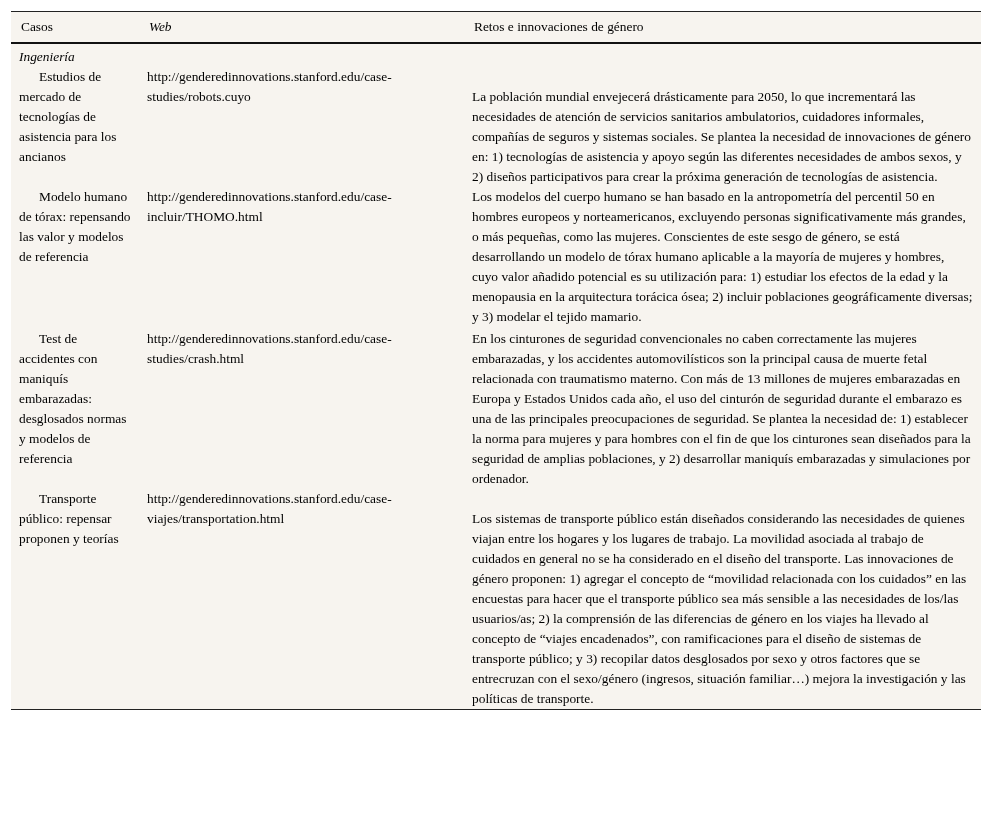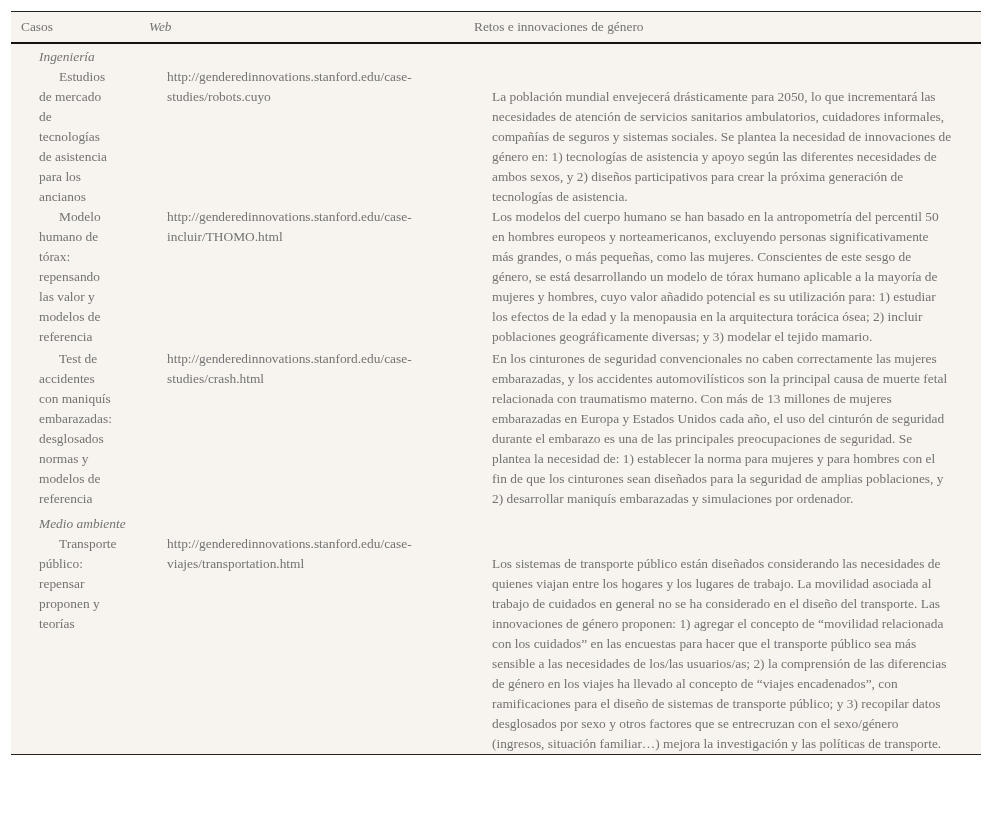--- a/index.html
+++ b/index.html
@@ -18,34 +18,34 @@
     background: #f7f4ef;
     border-top: 1px solid #222;
     border-bottom: 1px solid #222;
   }
   table {
     width: 970px;
     border-collapse: collapse;
     font-family: "Liberation Serif", "DejaVu Serif", serif;
     font-size: 13.4px;
     line-height: 20px;
-    color: #737373;
+    color: #000000;
     table-layout: fixed;
   }
   th {
     font-weight: normal;
     text-align: left;
     padding: 5px 10px 5px 10px;
     height: 20px;
     border-bottom: 2px solid #111;
   }
   th.web { font-style: italic; }
   td {
     vertical-align: top;
-    padding: 0 28px;
+    padding: 0 8px;
   }
   col.c1 { width: 128px; }
   col.c2 { width: 325px; }
   col.c3 { width: 517px; }
   tr.section td {
     font-style: italic;
     padding-top: 3px;
   }
   .case-name { text-indent: 20px; }
   tr.case td { padding-bottom: 0; }
@@ -99,23 +99,20 @@
 
       <tr class="case">
         <td class="case-name" style="padding-top:2px">Test de accidentes con maniquís embarazadas: desglosados normas y modelos de referencia</td>
         <td class="url" style="padding-top:2px">
           <div>http://genderedinnovations.stanford.edu/case-</div>
           <div>studies/crash.html</div>
         </td>
         <td style="padding-top:2px;padding-bottom:0">En los cinturones de seguridad convencionales no caben correctamente las mujeres embarazadas, y los accidentes automovilísticos son la principal causa de muerte fetal relacionada con traumatismo materno. Con más de 13 millones de mujeres embarazadas en Europa y Estados Unidos cada año, el uso del cinturón de seguridad durante el embarazo es una de las principales preocupaciones de seguridad. Se plantea la necesidad de: 1) establecer la norma para mujeres y para hombres con el fin de que los cinturones sean diseñados para la seguridad de amplias poblaciones, y 2) desarrollar maniquís embarazadas y simulaciones por ordenador.</td>
       </tr>
 
-      <tr class="section">
-        <td colspan="3" style="padding-top:5px">Medio ambiente</td>
-      </tr>
 
       <tr class="case last">
         <td class="case-name">Transporte público: repensar proponen y teorías</td>
         <td class="url">
           <div>http://genderedinnovations.stanford.edu/case-</div>
           <div>viajes/transportation.html</div>
         </td>
         <td>
           <div class="spacer"></div>
           <div>Los sistemas de transporte público están diseñados considerando las necesidades de quienes viajan entre los hogares y los lugares de trabajo. La movilidad asociada al trabajo de cuidados en general no se ha considerado en el diseño del transporte. Las innovaciones de género proponen: 1) agregar el concepto de “movilidad relacionada con los cuidados” en las encuestas para hacer que el transporte público sea más sensible a las necesidades de los/las usuarios/as; 2) la comprensión de las diferencias de género en los viajes ha llevado al concepto de “viajes encadenados”, con ramificaciones para el diseño de sistemas de transporte público; y 3) recopilar datos desglosados por sexo y otros factores que se entrecruzan con el sexo/género (ingresos, situación familiar…) mejora la investigación y las políticas de transporte.</div>

